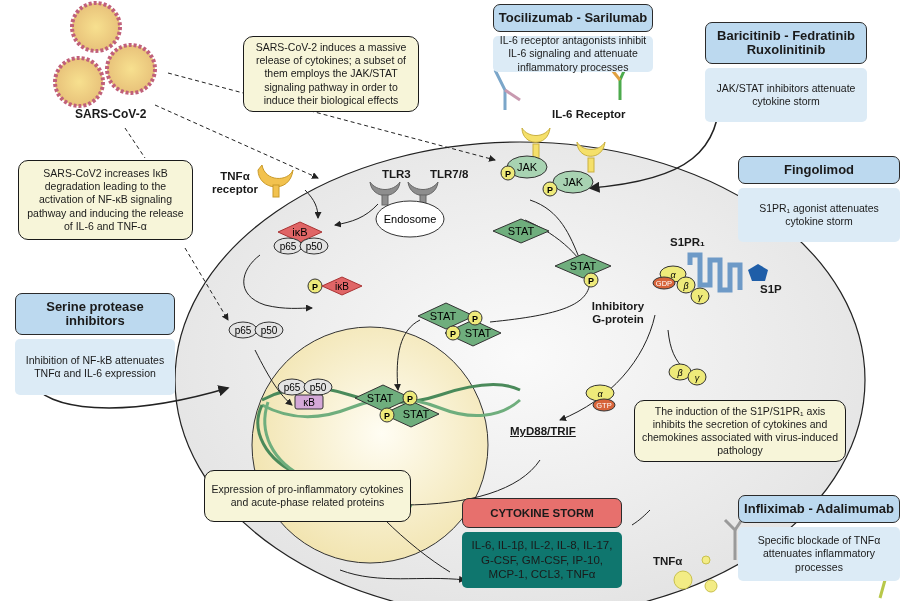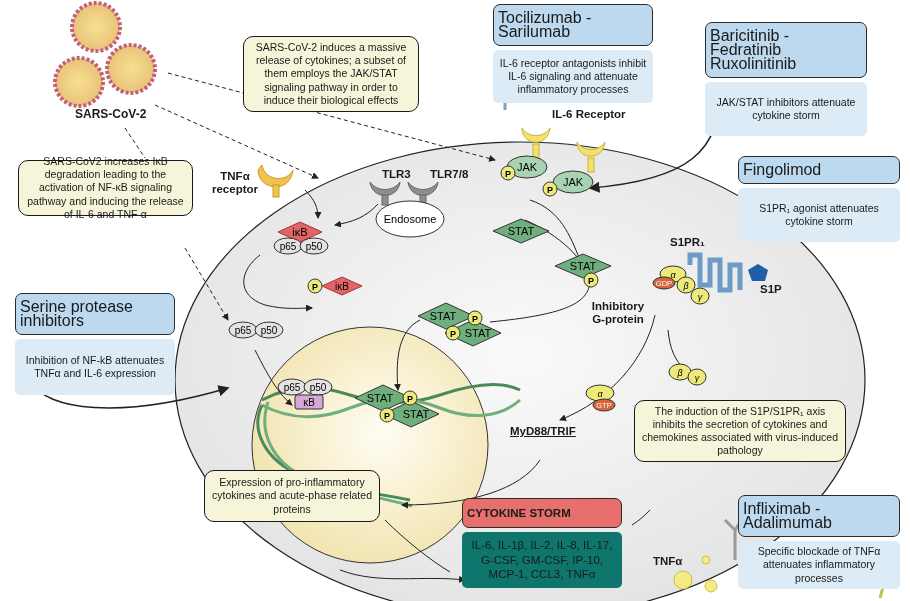--- a/index.html
+++ b/index.html
@@ -1,20 +1,20 @@
 <!DOCTYPE html>
 <html><head>
 <meta charset="utf-8">
 <style>
   html,body{margin:0;padding:0;background:#fff;}
   #stage{position:relative;width:910px;height:601px;overflow:hidden;background:#fff;font-family:"Liberation Sans",sans-serif;color:#1a1a1a;}
   svg#diagram{position:absolute;left:0;top:0;width:910px;height:601px;}
   .note{position:absolute;background:#f7f5d9;border:1.6px solid #1a1a1a;border-radius:10px;font-size:10.5px;line-height:13.2px;text-align:center;display:flex;align-items:center;justify-content:center;padding:3px 6px;box-sizing:border-box;}
   .drug{position:absolute;}
-  .drug .head{background:#bcd9ef;border:1.4px solid #2b2b2b;border-radius:7px;font-weight:normal;font-size:16px;line-height:14px;padding:6px 4px;box-sizing:border-box;}
+  .drug .head{background:#bcd9ef;border:1.4px solid #2b2b2b;border-radius:7px;font-weight:bold;font-size:13px;line-height:14px;text-align:center;padding:6px 4px;box-sizing:border-box;}
   .drug .body{background:#dcebf6;border-radius:5px;font-size:10.5px;line-height:13.2px;text-align:center;margin-top:4px;display:flex;align-items:center;justify-content:center;box-sizing:border-box;padding:4px 6px;}
   .storm .head{background:#e7706d;border:1.4px solid #2b2b2b;border-radius:7px;font-weight:bold;font-size:11.5px;padding:7px 4px;}
   .storm .body{background:#0f766e;font-size:11.5px;line-height:14.5px;text-align:center;margin-top:4px;padding:6px 4px;}
   .lbl{position:absolute;font-weight:bold;font-size:11.5px;line-height:13px;text-align:center;white-space:nowrap;}
   .svgtxt{font-family:"Liberation Sans",sans-serif;}
 </style>
 </head>
 <body>
 
 <div id="stage">
@@ -230,42 +230,42 @@
 <div class="lbl" style="left:205px;top:170px;width:60px;white-space:normal;">TNFα receptor</div>
 <div class="lbl" style="left:358px;top:168px;margin-left:24px;">TLR3</div>
 <div class="lbl" style="left:430px;top:168px;">TLR7/8</div>
 <div class="lbl" style="left:670px;top:236px;">S1PR₁</div>
 <div class="lbl" style="left:760px;top:283px;">S1P</div>
 <div class="lbl" style="left:588px;top:300px;width:60px;white-space:normal;">Inhibitory G-protein</div>
 <div class="lbl" style="left:510px;top:425px;text-decoration:underline;">MyD88/TRIF</div>
 <div class="lbl" style="left:653px;top:555px;">TNFα</div>
 
 <div class="note" style="left:243px;top:36px;width:176px;height:76px;">SARS-CoV-2 induces a massive release of cytokines; a subset of them employs the JAK/STAT signaling pathway in order to induce their biological effects</div>
-<div class="note" style="left:18px;top:160px;width:175px;height:56px;">SARS-CoV2 increases IκB degradation leading to the activation of NF-κB signaling pathway and inducing the release of IL-6 and TNF-α</div>
+<div class="note" style="left:18px;top:160px;width:175px;height:80px;">SARS-CoV2 increases IκB degradation leading to the activation of NF-κB signaling pathway and inducing the release of IL-6 and TNF-α</div>
 <div class="note" style="left:634px;top:400px;width:212px;height:62px;">The induction of the S1P/S1PR₁ axis inhibits the secretion of cytokines and chemokines associated with virus-induced pathology</div>
-<div class="note" style="left:204px;top:470px;width:176px;height:52px;">Expression of pro-inflammatory cytokines and acute-phase related proteins</div>
+<div class="note" style="left:204px;top:470px;width:207px;height:52px;">Expression of pro-inflammatory cytokines and acute-phase related proteins</div>
 
 <div class="drug" style="left:493px;top:4px;width:160px;">
   <div class="head">Tocilizumab - Sarilumab</div>
-  <div class="body" style="height:53px;">IL-6 receptor antagonists inhibit IL-6 signaling and attenuate inflammatory processes</div>
+  <div class="body" style="height:36px;">IL-6 receptor antagonists inhibit IL-6 signaling and attenuate inflammatory processes</div>
 </div>
 <div class="drug" style="left:705px;top:22px;width:162px;">
   <div class="head">Baricitinib - Fedratinib Ruxolinitinib</div>
   <div class="body" style="height:54px;">JAK/STAT inhibitors attenuate cytokine storm</div>
 </div>
 <div class="drug" style="left:738px;top:156px;width:162px;">
   <div class="head">Fingolimod</div>
   <div class="body" style="height:54px;">S1PR₁ agonist attenuates cytokine storm</div>
 </div>
 <div class="drug" style="left:15px;top:293px;width:160px;">
   <div class="head">Serine protease inhibitors</div>
   <div class="body" style="height:56px;">Inhibition of NF-kB attenuates TNFα and IL-6 expression</div>
 </div>
 <div class="drug" style="left:738px;top:495px;width:162px;">
   <div class="head">Infliximab - Adalimumab</div>
-  <div class="body" style="height:48px;">Specific blockade of TNFα attenuates inflammatory processes</div>
+  <div class="body" style="height:54px;">Specific blockade of TNFα attenuates inflammatory processes</div>
 </div>
 
 <div class="drug storm" style="left:462px;top:498px;width:160px;">
   <div class="head">CYTOKINE STORM</div>
   <div class="body">IL-6, IL-1β, IL-2, IL-8, IL-17, G-CSF, GM-CSF, IP-10, MCP-1, CCL3, TNFα</div>
 </div>
 </div>
 
 </body></html>

